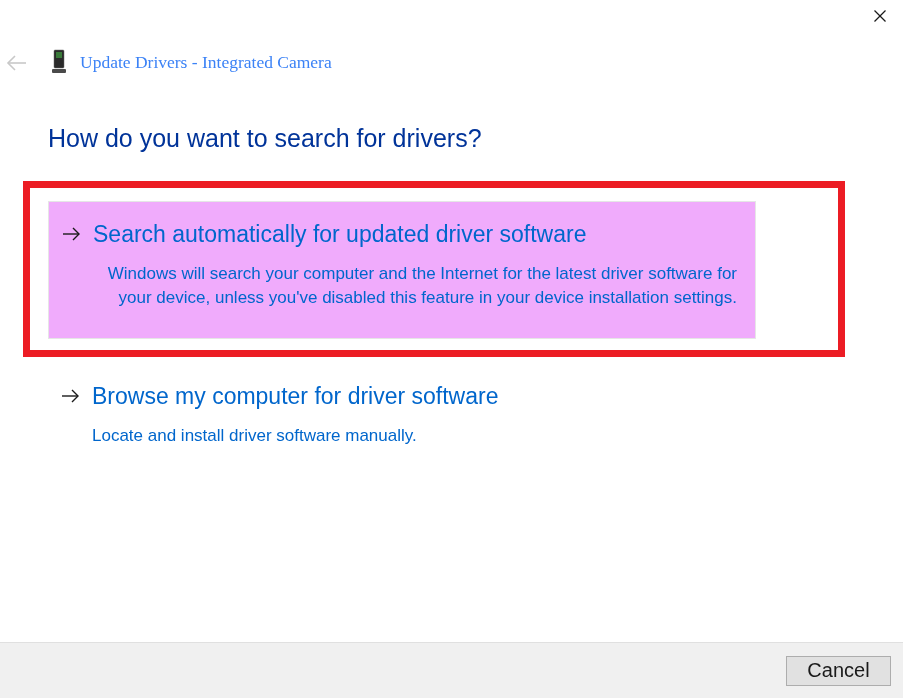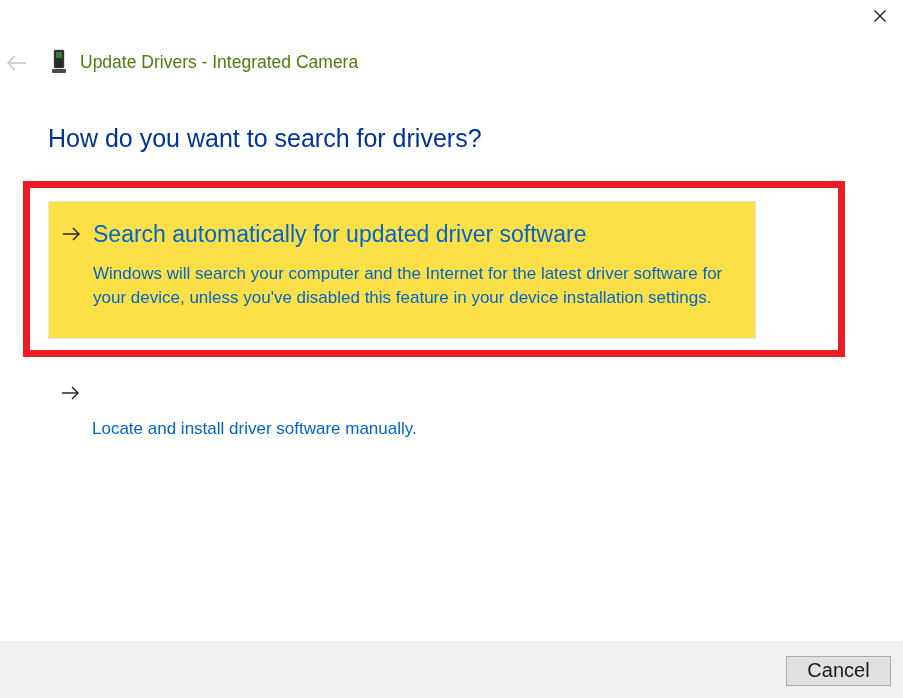--- a/index.html
+++ b/index.html
@@ -44,22 +44,23 @@
       display: flex;
       align-items: center;
       gap: 12px;
     }
     .device-icon {
       width: 18px;
       height: 28px;
     }
     .header-title {
       font-size: 17.5px;
-      color: #4d7c0f;
+      color: #3b82f6;
       font-weight: 400;
+      font-family: Liberation Serif, serif;
     }
     .question {
       position: absolute;
       left: 48px;
       top: 124px;
       font-size: 25px;
       color: #003399;
       font-weight: 400;
     }
     .highlight-box {
@@ -68,21 +69,22 @@
       top: 181px;
       width: 822px;
       height: 176px;
       border: 7px solid #ec1c24;
     }
     .option-box {
       position: absolute;
       border: 1px solid #e6e6e6;
       padding: 18px 18px 18px 14px;
       cursor: pointer;
-      background: #fde047;
+      background: #f0abfc;
+      text-align: right;
     }
     .option-1 {
       left: 48px;
       top: 201px;
       width: 708px;
       height: 138px;
     }
     .option-2-wrap {
       position: absolute;
       left: 48px;
@@ -188,19 +190,20 @@
 </div>
 
 <div class="option-2-wrap">
   <div class="option-head">
     <span class="option-arrow">
       <svg width="18" height="14" viewBox="0 0 18 14">
         <line x1="0" y1="7" x2="16" y2="7" stroke="#1a1a1a" stroke-width="1.4"></line>
         <polyline points="10,1 16,7 10,13" fill="none" stroke="#1a1a1a" stroke-width="1.4"></polyline>
       </svg>
     </span>
+    <span class="option-title">Browse my computer for driver software</span>
   </div>
   <div class="option-desc">Locate and install driver software manually.</div>
 </div>
 
 <div class="footer">
   <div class="cancel-btn">Cancel</div>
 </div>
 
 </body></html>

